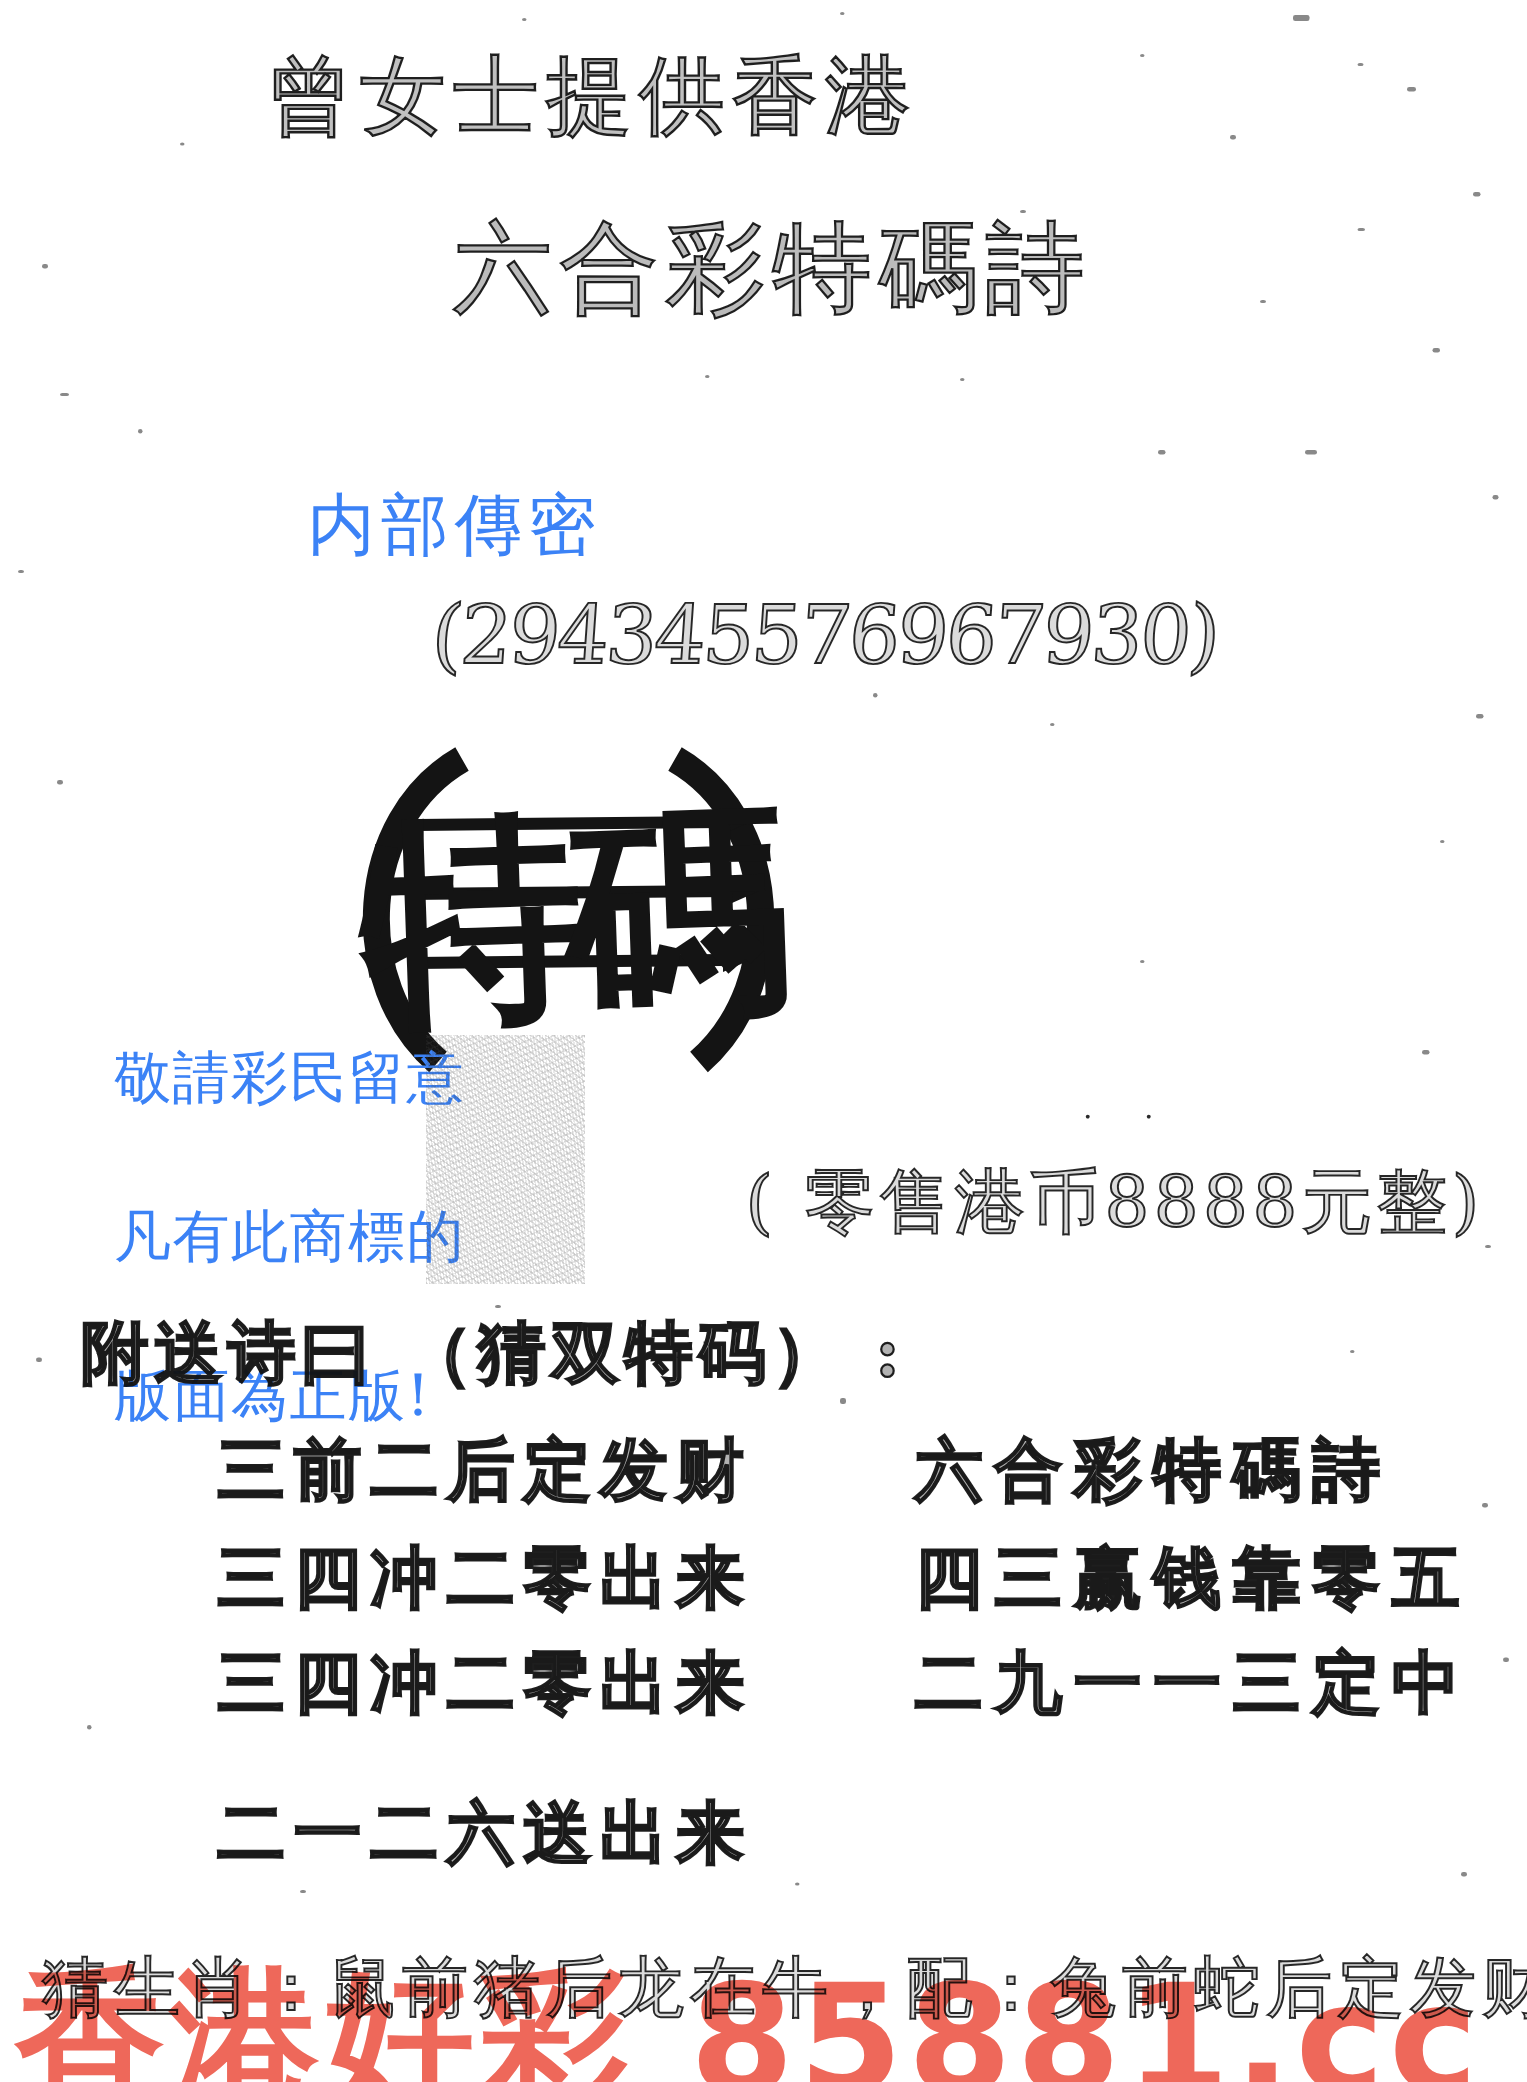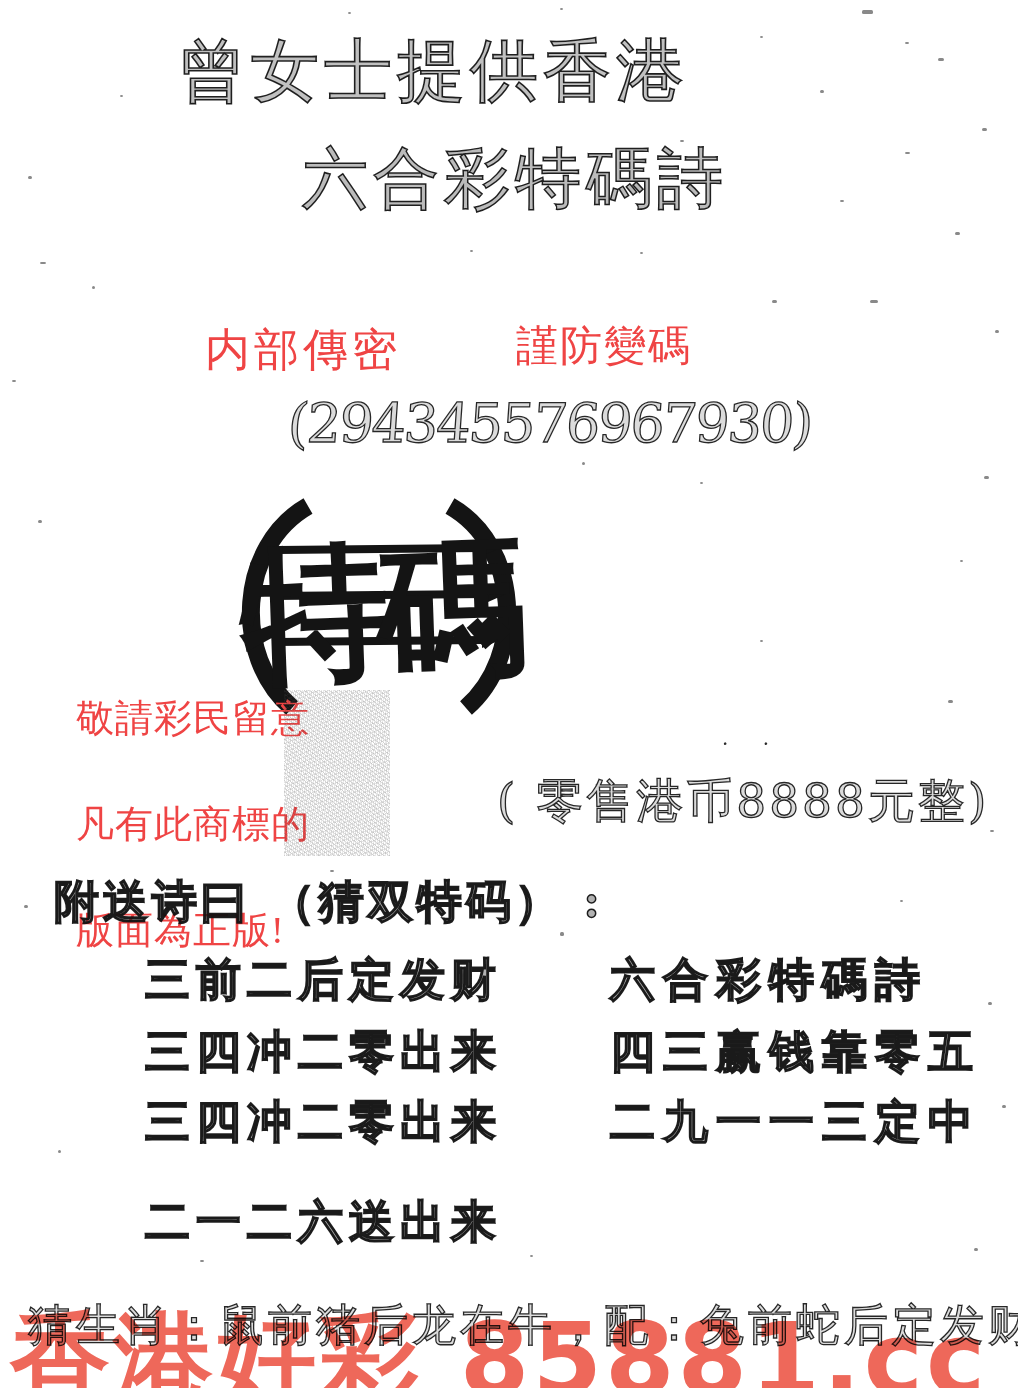--- a/index.html
+++ b/index.html
@@ -24,26 +24,25 @@
     color: rgba(30,30,30,0.16);
     -webkit-text-stroke: 1.3px rgba(22,22,22,0.92);
   }
   .outline-strong {
     color: rgba(30,30,30,0.34);
     -webkit-text-stroke: 1.5px rgba(18,18,18,0.95);
     font-weight: 700;
   }
   
   .script {
-    color: #ef4444;
+    color: #3b82f6;
     font-weight: 400;
-    font-family: Liberation Serif, serif;
   }
 
-  .title1 { left: 178px; top: 26px;  font-size: 68px; letter-spacing: 5px;
+  .title1 { left: 178px; top: 26px;  font-size: 57px; letter-spacing: 5px;
             color: rgba(30,30,30,0.28); -webkit-text-stroke: 1.6px rgba(20,20,20,0.95); }
   .title2 { left: 302px; top: 134px; font-size: 66px; letter-spacing: 5px;
             color: rgba(30,30,30,0.30); -webkit-text-stroke: 1.5px rgba(20,20,20,0.95); }
 
   .sec-left  { left: 205px; top: 320px; font-size: 45px; letter-spacing: 4px; }
   .sec-right { left: 516px; top: 318px; font-size: 42px; letter-spacing: 2px; }
 
   .serial { left: 288px; top: 392px; font-size: 54px; letter-spacing: -2px;
             transform: skewX(-4deg); }
 
@@ -95,21 +94,20 @@
 </style>
 </head>
 <body>
 
 <div id="page">
 
   <div class="abs title1">曾女士提供香港</div>
   <div class="abs title2">六合彩特碼詩</div>
 
   <div class="abs script sec-left">内部傳密</div>
-  <div class="abs script sec-right">謹防變碼</div>
 
   <div class="abs outline serial">(294345576967930)</div>
 
   <div class="abs stamp-wrap">
     <svg width="318" height="218" viewBox="0 0 318 218">
       <path d="M88,8 C18,48 12,158 72,210" stroke="#141414" stroke-width="18" fill="none"></path>
       <path d="M230,8 C300,48 306,158 246,210" stroke="#141414" stroke-width="18" fill="none"></path>
       <g stroke="#141414" stroke-width="8">
         <line x1="58" y1="52" x2="262" y2="50"></line>
         <line x1="52" y1="98" x2="268" y2="96"></line>

